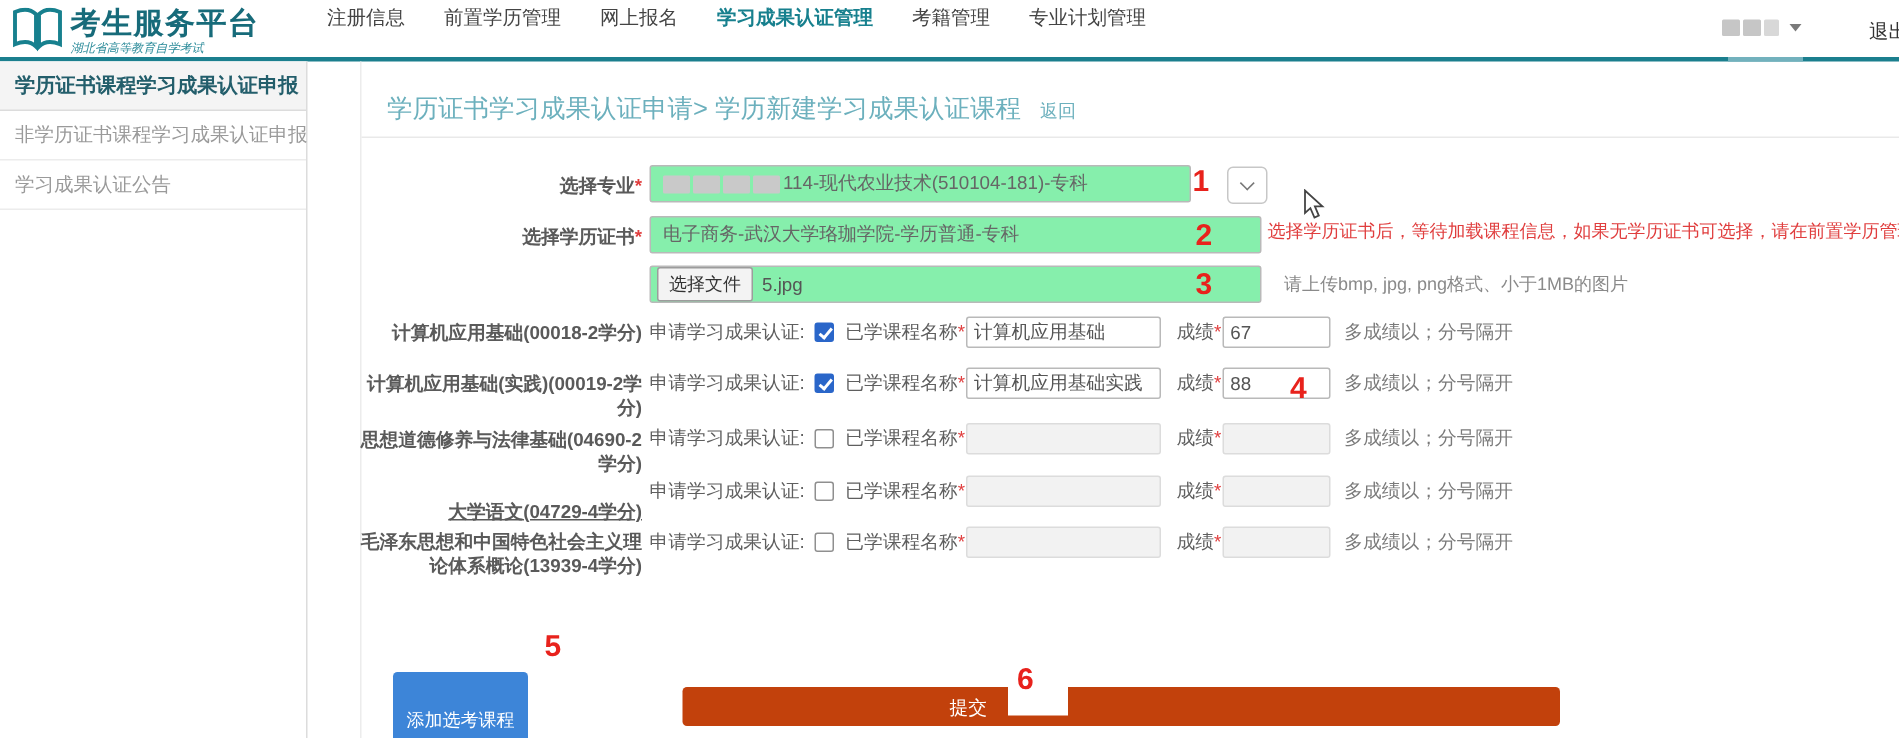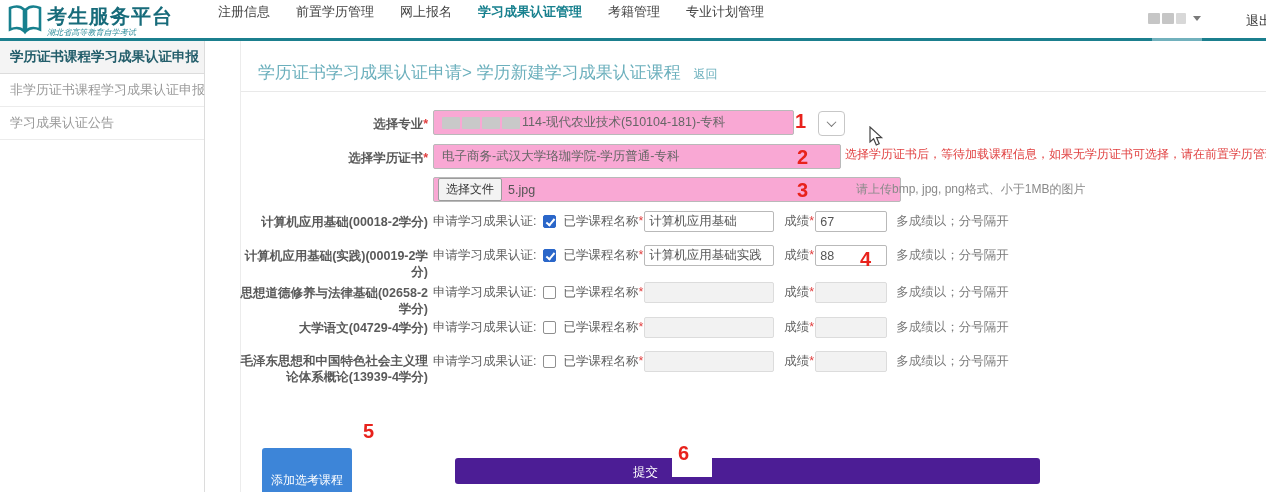--- a/index.html
+++ b/index.html
@@ -32,21 +32,21 @@
   
   .main-vline { position:absolute; left:240px; top:41px; width:1px; height:451px; background:#ececec; }
   .breadcrumb { position:absolute; left:258px; top:61px; font-size:17px; color:#6cb0bd; white-space:nowrap; }
   .breadcrumb .back { font-size:12px; margin-left:8px; color:#6cb0bd; cursor:pointer; }
   .title-divider { position:absolute; left:241px; top:91px; width:1025px; height:1px; background:#e9e9e9; }
 
   .flabel { position:absolute; width:188px; text-align:right; font-size:12.5px; font-weight:bold; color:#5a5a5a; line-height:16px; }
   .red { color:#e03e3e; }
   .annot { position:absolute; color:#e8221c; font-size:20px; font-weight:bold; font-family:"Liberation Sans",sans-serif; z-index:30; }
 
-  .box { position:absolute; border:1px solid #b9b9b9; border-radius:2px; background:#f9a8d4; display:flex; align-items:center; font-size:12.5px; color:#666; }
+  .box { position:absolute; border:1px solid #b9b9b9; border-radius:2px; background:#86efac; display:flex; align-items:center; font-size:12.5px; color:#666; }
   .box .val { padding-left:8px; white-space:nowrap; overflow:hidden; }
   .redact-row { display:inline-flex; gap:2px; margin:0 2px 0 8px; }
   .redact-row i { width:18px; height:12px; background:#c9c9c9; border-radius:1px; }
   .chev-box { position:absolute; left:818px; top:111px; width:27px; height:25px; border:1px solid #c7c7c7; border-radius:4px; background:#fff; display:flex; align-items:center; justify-content:center; cursor:pointer; }
   .chev { width:7px; height:7px; border-right:1.5px solid #777; border-bottom:1.5px solid #777; transform:rotate(45deg) translate(-1px,-1px); }
 
   .file-btn { margin-left:4px; font-size:12px; color:#333; background:#f3f3f3; border:1px solid #9c9c9c; border-radius:2px; padding:2px 7px; cursor:pointer; white-space:nowrap; }
   .file-name { margin-left:6px; font-size:12.5px; color:#555; }
 
   .hint-red { position:absolute; left:845px; font-size:12px; color:#e03e3e; white-space:nowrap; }
@@ -60,21 +60,21 @@
   .cb.on::after { content:""; position:absolute; left:4px; top:1px; width:3px; height:7px; border:solid #fff; border-width:0 2px 2px 0; transform:rotate(40deg); }
   .crow .lbl { font-size:12.5px; color:#5f5f5f; margin-left:7px; }
   .tinput { height:21px; border:1px solid #b9b9b9; border-radius:2px; background:#fff; font-size:12.5px; color:#555; padding:0 4px; font-family:"Liberation Sans",sans-serif; }
   .tinput.name { width:130px; margin-left:1px; }
   .tinput.score { width:72px; margin-left:1px; }
   .tinput:disabled { background:#f2f2f2; border-color:#dcdcdc; }
   .crow .score-lbl { margin-left:10px; }
   .crow .multi { font-size:12.5px; color:#7a7a7a; margin-left:9px; }
 
   .btn-add { position:absolute; left:262px; top:448px; background:#3d85d8; color:#fff; font-size:12px; border:none; border-radius:3px; padding:24px 9px; cursor:pointer; font-family:"Liberation Sans",sans-serif; }
-  .btn-submit { position:absolute; left:455px; top:458px; width:585px; height:26px; background:#4c1d95; border:none; border-radius:3px; cursor:pointer; }
+  .btn-submit { position:absolute; left:455px; top:458px; width:585px; height:26px; background:#c2410c; border:none; border-radius:3px; cursor:pointer; }
   .btn-submit .txt { position:absolute; left:178px; top:6px; color:#fff; font-size:12.5px; }
   .notch { position:absolute; left:672px; top:450px; width:40px; height:27px; background:#fff; z-index:20; }
 
   .cursor { position:absolute; left:869px; top:126px; z-index:40; }
 </style>
 </head>
 <body>
 
 <div class="screen">
 
@@ -144,21 +144,21 @@
 
   <div class="flabel" style="left:240px; top:150px;">
     <span>选择学历证书</span><span class="red">*</span>
   </div>
   <div class="box" style="left:433px; top:144px; width:408px; height:25px;">
     <span class="val">电子商务-武汉大学珞珈学院-学历普通-专科</span>
   </div>
   <div class="annot" style="left:797px; top:146px;">2</div>
   <div class="hint-red" style="top:146px;">选择学历证书后，等待加载课程信息，如果无学历证书可选择，请在前置学历管理中维护学历证书</div>
 
-  <div class="box" style="left:433px; top:177px; width:468px; height:25px;">
+  <div class="box" style="left:433px; top:177px; width:408px; height:25px;">
     <button class="file-btn">选择文件</button>
     <span class="file-name">5.jpg</span>
   </div>
   <div class="annot" style="left:797px; top:179px;">3</div>
   <div class="hint-gray" style="top:181px;margin-left:11px;">请上传bmp, jpg, png格式、小于1MB的图片</div>
 
   <div class="flabel" style="left:240px; top:214px;">计算机应用基础(00018-2学分)</div>
   <div class="crow" style="top:211px;">
     <span class="apply">申请学习成果认证:</span>
     <span class="cb on"></span>
@@ -174,32 +174,32 @@
     <span class="apply">申请学习成果认证:</span>
     <span class="cb on"></span>
     <span class="lbl"><span>已学课程名称</span><span class="red">*</span></span>
     <input class="tinput name" value="计算机应用基础实践" style="">
     <span class="lbl score-lbl"><span>成绩</span><span class="red">*</span></span>
     <input class="tinput score" value="88" style="">
     <span class="multi">多成绩以；分号隔开</span>
   </div>
   <div class="annot" style="left:860px; top:248px;">4</div>
 
-  <div class="flabel" style="left:240px; top:285px;">思想道德修养与法律基础(02658-2学分)</div>
+  <div class="flabel" style="left:240px; top:285px;">思想道德修养与法律基础(04690-2学分)</div>
   <div class="crow" style="top:282px;">
     <span class="apply">申请学习成果认证:</span>
     <span class="cb"></span>
     <span class="lbl"><span>已学课程名称</span><span class="red">*</span></span>
     <input class="tinput name" disabled="" style="">
     <span class="lbl score-lbl"><span>成绩</span><span class="red">*</span></span>
     <input class="tinput score" disabled="" style="">
     <span class="multi">多成绩以；分号隔开</span>
   </div>
 
-  <div class="flabel" style="left:240px; top:320px;">大学语文(04729-4学分)</div>
+  <div class="flabel" style="left:240px; top:333px;text-decoration:underline;">大学语文(04729-4学分)</div>
   <div class="crow" style="top:317px;">
     <span class="apply">申请学习成果认证:</span>
     <span class="cb"></span>
     <span class="lbl"><span>已学课程名称</span><span class="red">*</span></span>
     <input class="tinput name" disabled="" style="">
     <span class="lbl score-lbl"><span>成绩</span><span class="red">*</span></span>
     <input class="tinput score" disabled="" style="">
     <span class="multi">多成绩以；分号隔开</span>
   </div>
 

